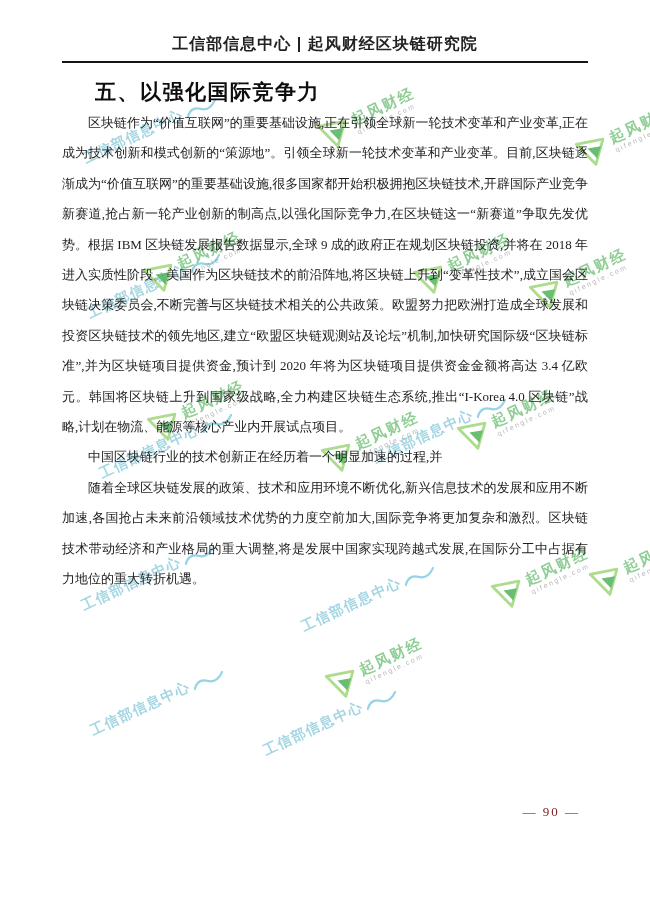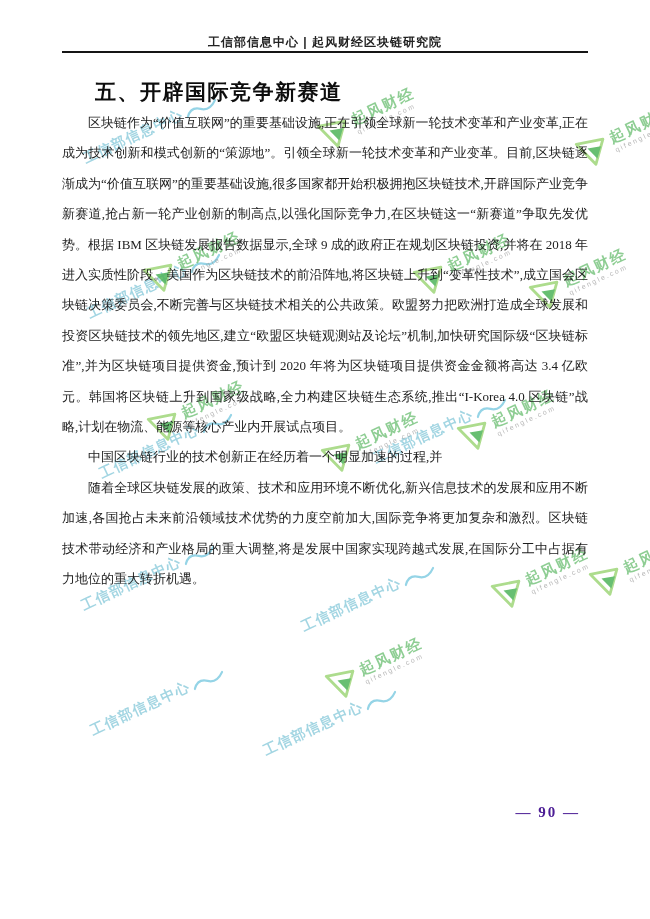--- a/index.html
+++ b/index.html
@@ -10,22 +10,23 @@
     background:#ffffff;
     overflow:hidden;
     font-family:"Liberation Serif", serif;
     color:#1c1c1c;
   }
   
   .doc-header{
     position:absolute;top:34px;left:62px;width:526px;
     text-align:center;
     font-family:"Liberation Sans", sans-serif;
-    font-weight:bold;font-size:12px;color:#222;
+    font-weight:bold;font-size:16px;color:#222;
     letter-spacing:1px;
+    padding-bottom:6px;
     border-bottom:2px solid #151515;
     z-index:3;
   }
   
   .doc-heading{
     position:absolute;top:78px;left:95px;
     font-family:"Liberation Sans", sans-serif;
     font-weight:bold;font-size:21px;color:#0d0d0d;
     letter-spacing:1.5px;z-index:3;margin:0;
   }
@@ -38,21 +39,21 @@
     margin:0 0 3px 0;
   }
   .doc-para{
     font-size:13px;line-height:30.4px;
     text-indent:2em;text-align:justify;
     margin:0;color:#1c1c1c;
   }
   
   .page-number{
     position:absolute;top:804px;right:70px;
-    font-size:15px;color:#4c1d95;letter-spacing:2px;z-index:3;font-weight:bold;
+    font-size:13px;color:#7f1d1d;letter-spacing:2px;z-index:3;
   }
   
   .wm-layer{position:absolute;inset:0;z-index:1;pointer-events:none;}
   .wm{position:absolute;transform:rotate(-25deg);transform-origin:left bottom;white-space:nowrap;}
   .wm-teal{display:flex;align-items:flex-end;gap:2px;}
   .wm-teal .wm-teal-text{
     font-family:"Liberation Sans", sans-serif;
     font-weight:bold;font-size:14px;letter-spacing:1.5px;
     color:rgba(86,179,203,0.55);
   }
@@ -230,21 +231,21 @@
 </svg>
         <span class="wm-green-col">
       <span class="wm-brand">起风财经</span>
       <span class="wm-url">qifengle.com</span>
     </span>
       </div>
     </div>
 
   <div class="doc-header">工信部信息中心 | 起风财经区块链研究院</div>
 
-  <h1 class="doc-heading">五、开辟国际竞争新赛道</h1>
+  <h1 class="doc-heading">五、以强化国际竞争力</h1>
 
   <div class="doc-body">
     <p class="doc-para">区块链作为“价值互联网”的重要基础设施,正在引领全球新一轮技术变革和产业变革,正在成为技术创新和模式创新的“策源地”。引领全球新一轮技术变革和产业变革。目前,区块链逐渐成为“价值互联网”的重要基础设施,很多国家都开始积极拥抱区块链技术,开辟国际产业竞争新赛道,抢占新一轮产业创新的制高点,以强化国际竞争力,在区块链这一“新赛道”争取先发优势。根据 IBM 区块链发展报告数据显示,全球 9 成的政府正在规划区块链投资,并将在 2018 年进入实质性阶段。美国作为区块链技术的前沿阵地,将区块链上升到“变革性技术”,成立国会区块链决策委员会,不断完善与区块链技术相关的公共政策。欧盟努力把欧洲打造成全球发展和投资区块链技术的领先地区,建立“欧盟区块链观测站及论坛”机制,加快研究国际级“区块链标准”,并为区块链项目提供资金,预计到 2020 年将为区块链项目提供资金金额将高达 3.4 亿欧元。韩国将区块链上升到国家级战略,全力构建区块链生态系统,推出“I-Korea 4.0 区块链”战略,计划在物流、能源等核心产业内开展试点项目。</p>
     <p class="doc-para">中国区块链行业的技术创新正在经历着一个明显加速的过程,并</p>
     <p class="doc-para">随着全球区块链发展的政策、技术和应用环境不断优化,新兴信息技术的发展和应用不断加速,各国抢占未来前沿领域技术优势的力度空前加大,国际竞争将更加复杂和激烈。区块链技术带动经济和产业格局的重大调整,将是发展中国家实现跨越式发展,在国际分工中占据有力地位的重大转折机遇。</p>
   </div>
 
   <div class="page-number">— 90 —</div>
 
 </div>

